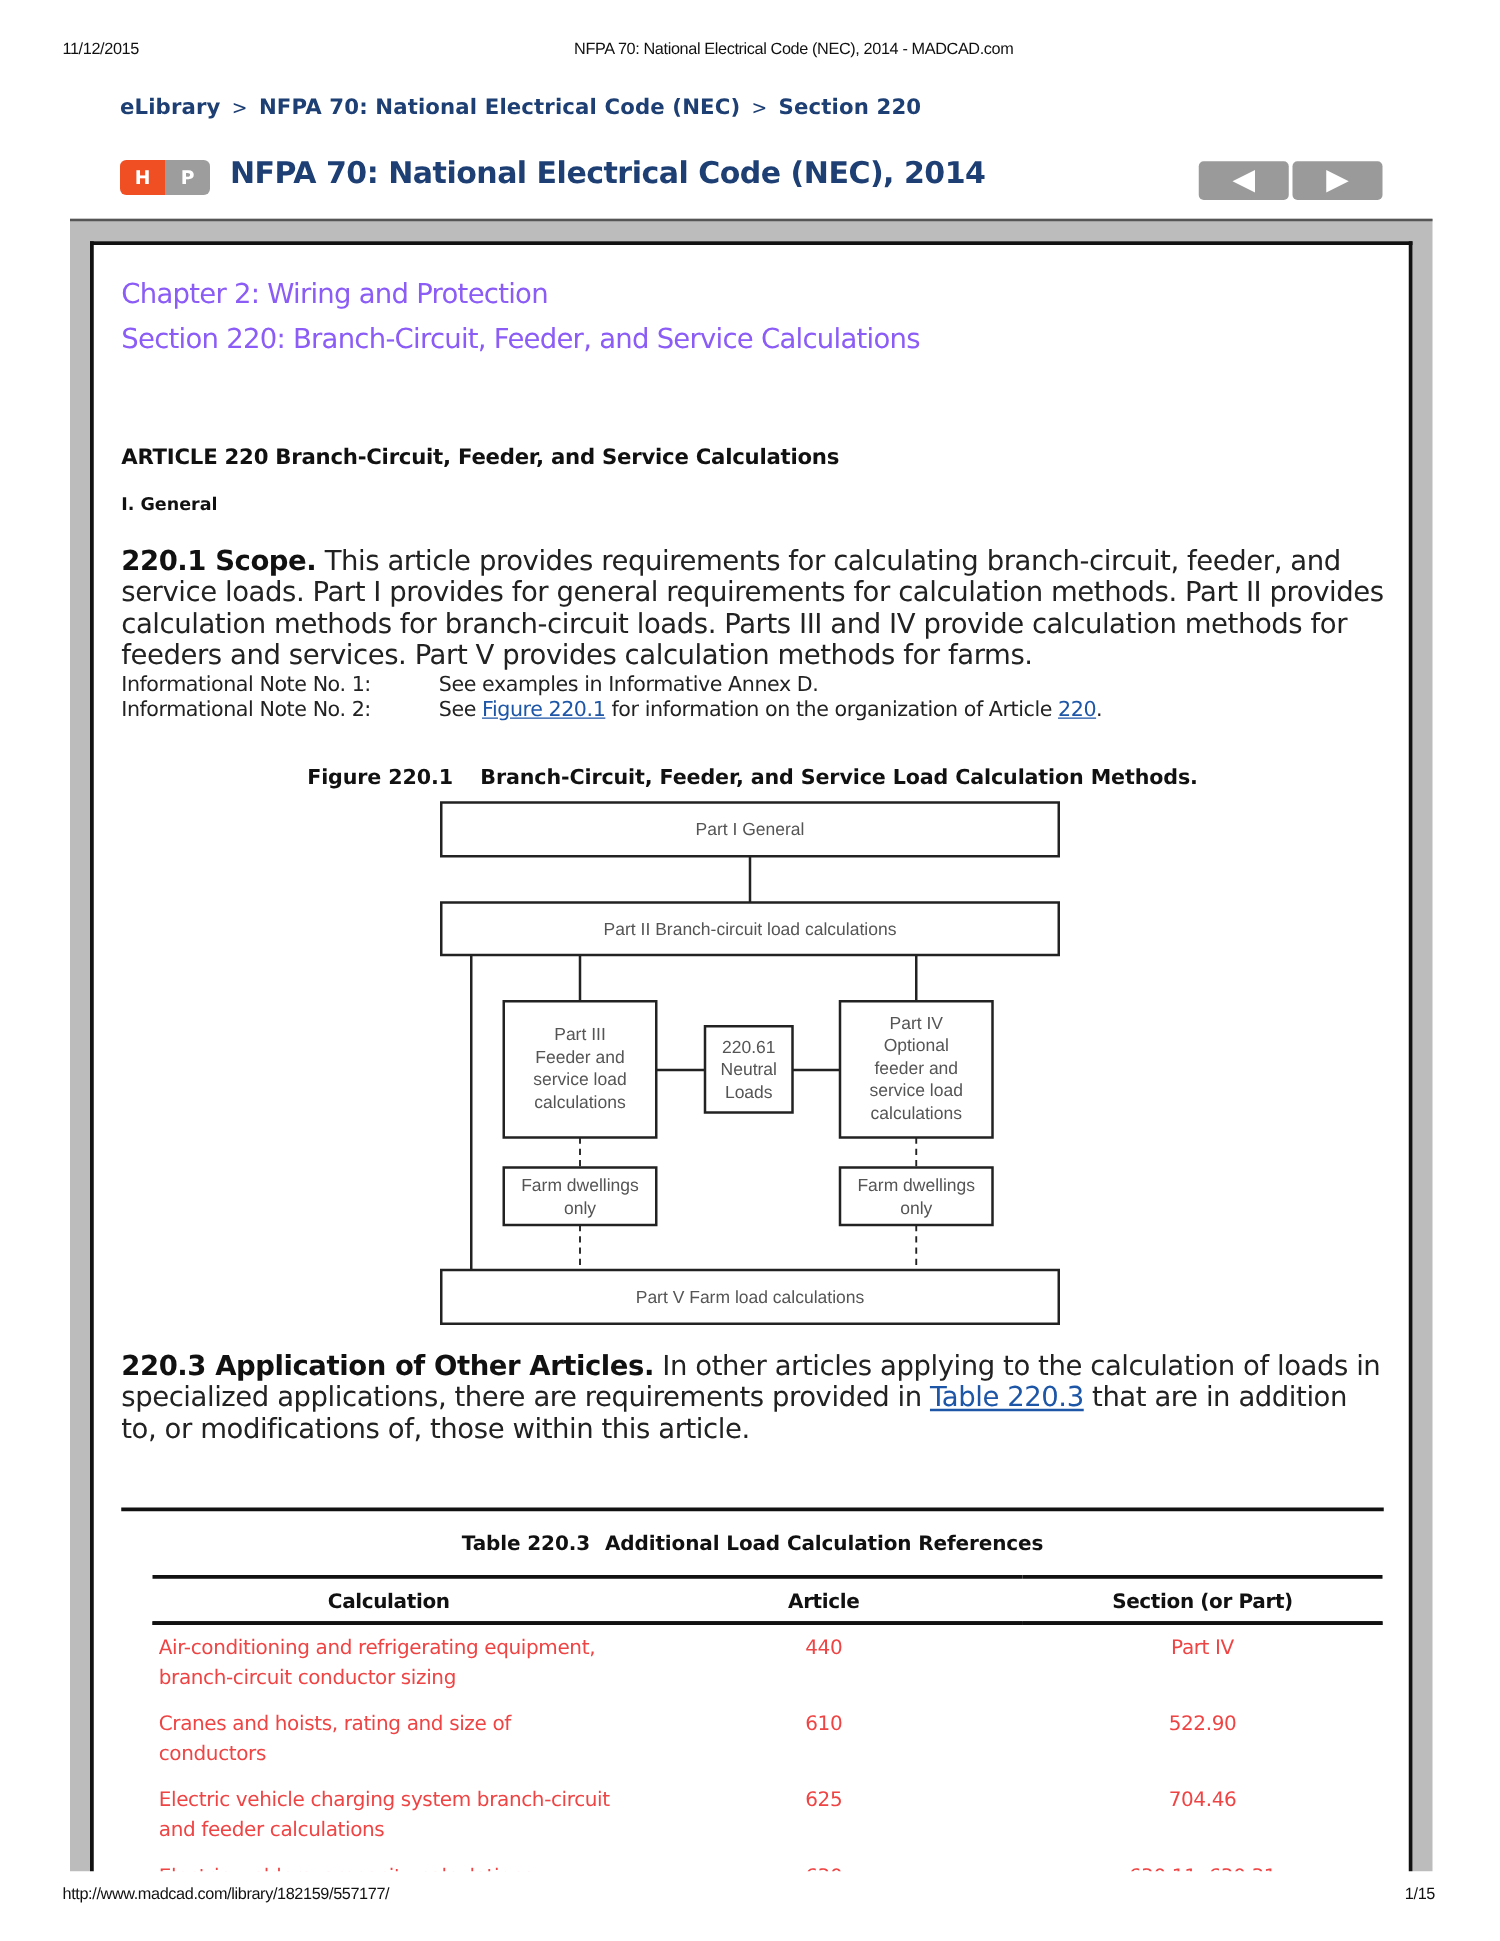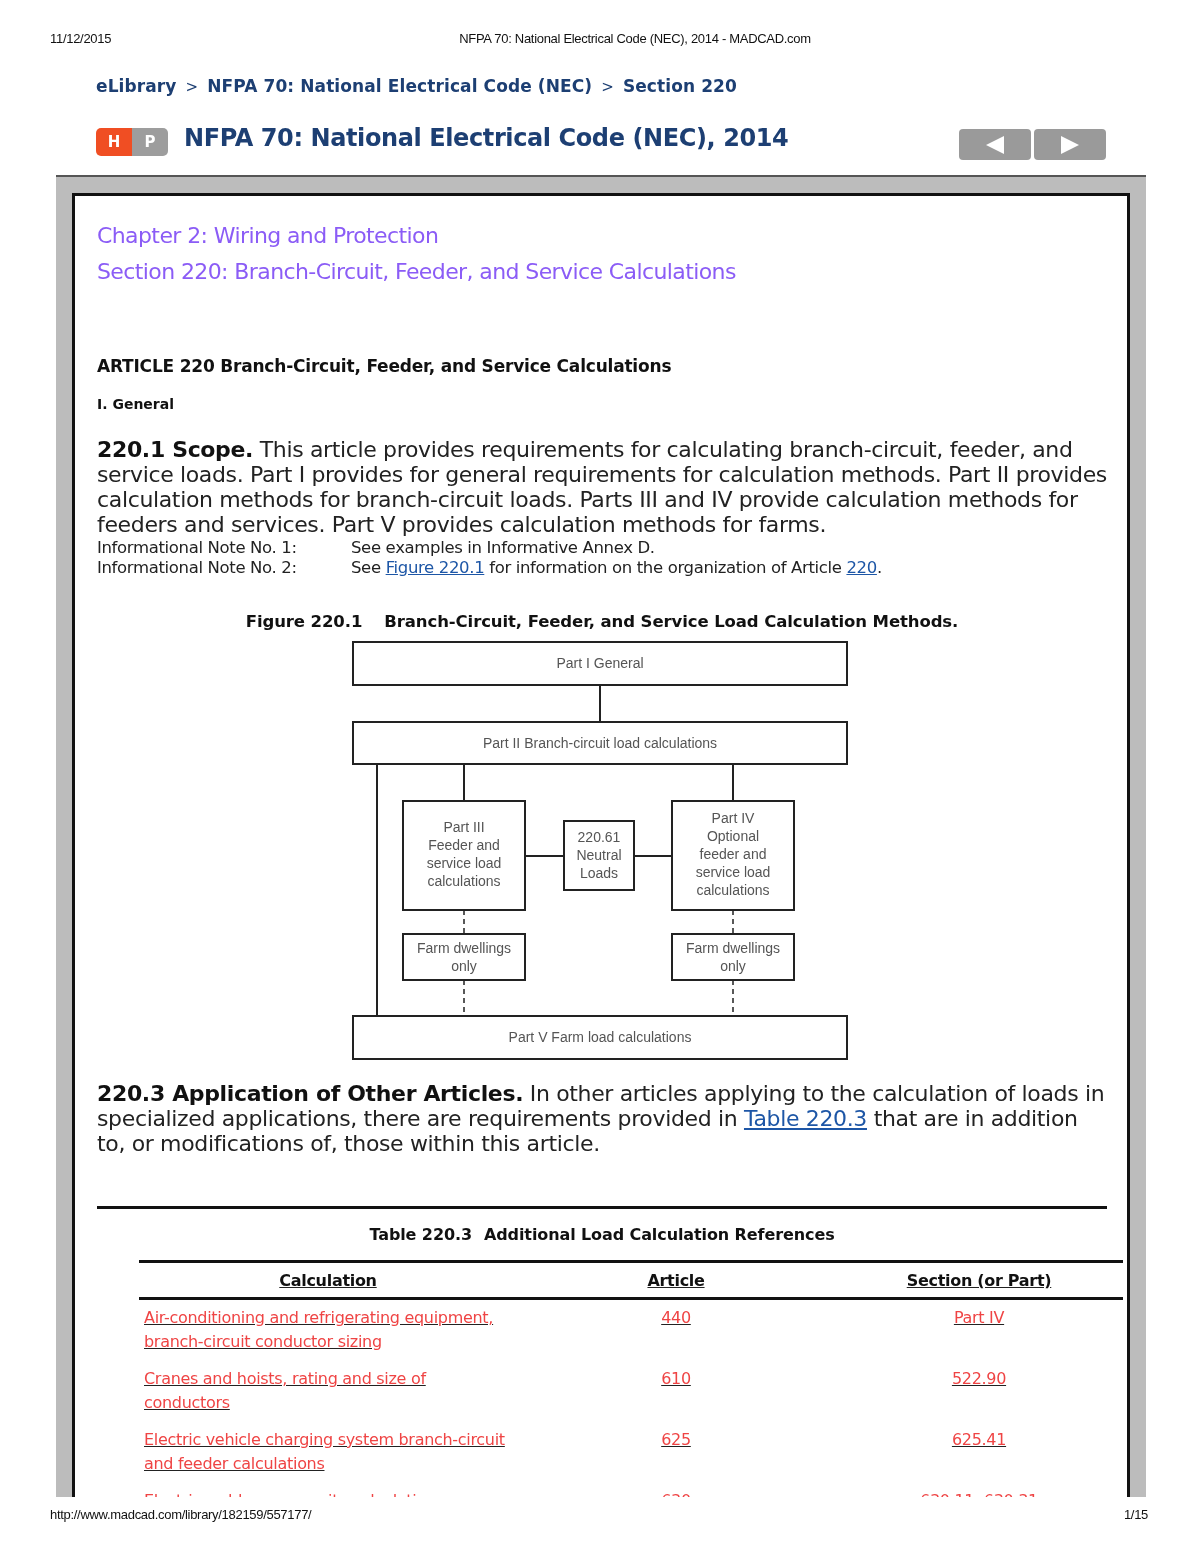--- a/index.html
+++ b/index.html
@@ -89,21 +89,21 @@
     .fig-caption .num { margin-right: 22px; }
     .figure { position: absolute; top: 420px; left: 254px; width: 500px; height: 426px; }
     .figure svg text { font-family: "Liberation Sans", sans-serif; font-size: 14px; fill: #555; }
 
     .p-app { top: 863px; }
 
     .table-wrap { position: absolute; top: 988px; left: 0; width: 1010px; }
     .table-rule-top { height: 3px; background: #111; }
     .table-caption { text-align: center; font-weight: bold; font-size: 16px; color: #111; margin-top: 16px; letter-spacing: -0.1px; }
     .table-caption .num { margin-right: 12px; }
-    table { border-collapse: collapse; margin-left: 42px; width: 984px; margin-top: 16px; font-size: 16px; letter-spacing: -0.3px; text-decoration: underline; }
+    table { border-collapse: collapse; margin-left: 25px; width: 984px; margin-top: 16px; font-size: 16px; letter-spacing: -0.3px; }
     thead th { font-weight: bold; color: #111; border-top: 3px solid #111; border-bottom: 3px solid #111; padding: 5px 4px; height: 24px; }
     th.c1 { width: 370px; }
     th.c2 { width: 310px; }
     td { vertical-align: top; padding: 6px 5px 7px 5px; line-height: 24px; color: #ef4444; }
     td.c2, td.c3 { text-align: center; }
   </style>
 </head>
 <body>
 
 <div class="print-header">
@@ -230,21 +230,21 @@
             <td class="c3">Part IV</td>
           </tr>
           <tr>
             <td class="c1">Cranes and hoists, rating and size of conductors</td>
             <td class="c2">610</td>
             <td class="c3">522.90</td>
           </tr>
           <tr>
             <td class="c1">Electric vehicle charging system branch-circuit and feeder calculations</td>
             <td class="c2">625</td>
-            <td class="c3">625.41</td>
+            <td class="c3">704.46</td>
           </tr>
           <tr>
             <td class="c1">Electric welders, ampacity calculations</td>
             <td class="c2">630</td>
             <td class="c3">630.11, 630.31</td>
           </tr>
         </tbody>
       </table>
     </div>
   </div>

